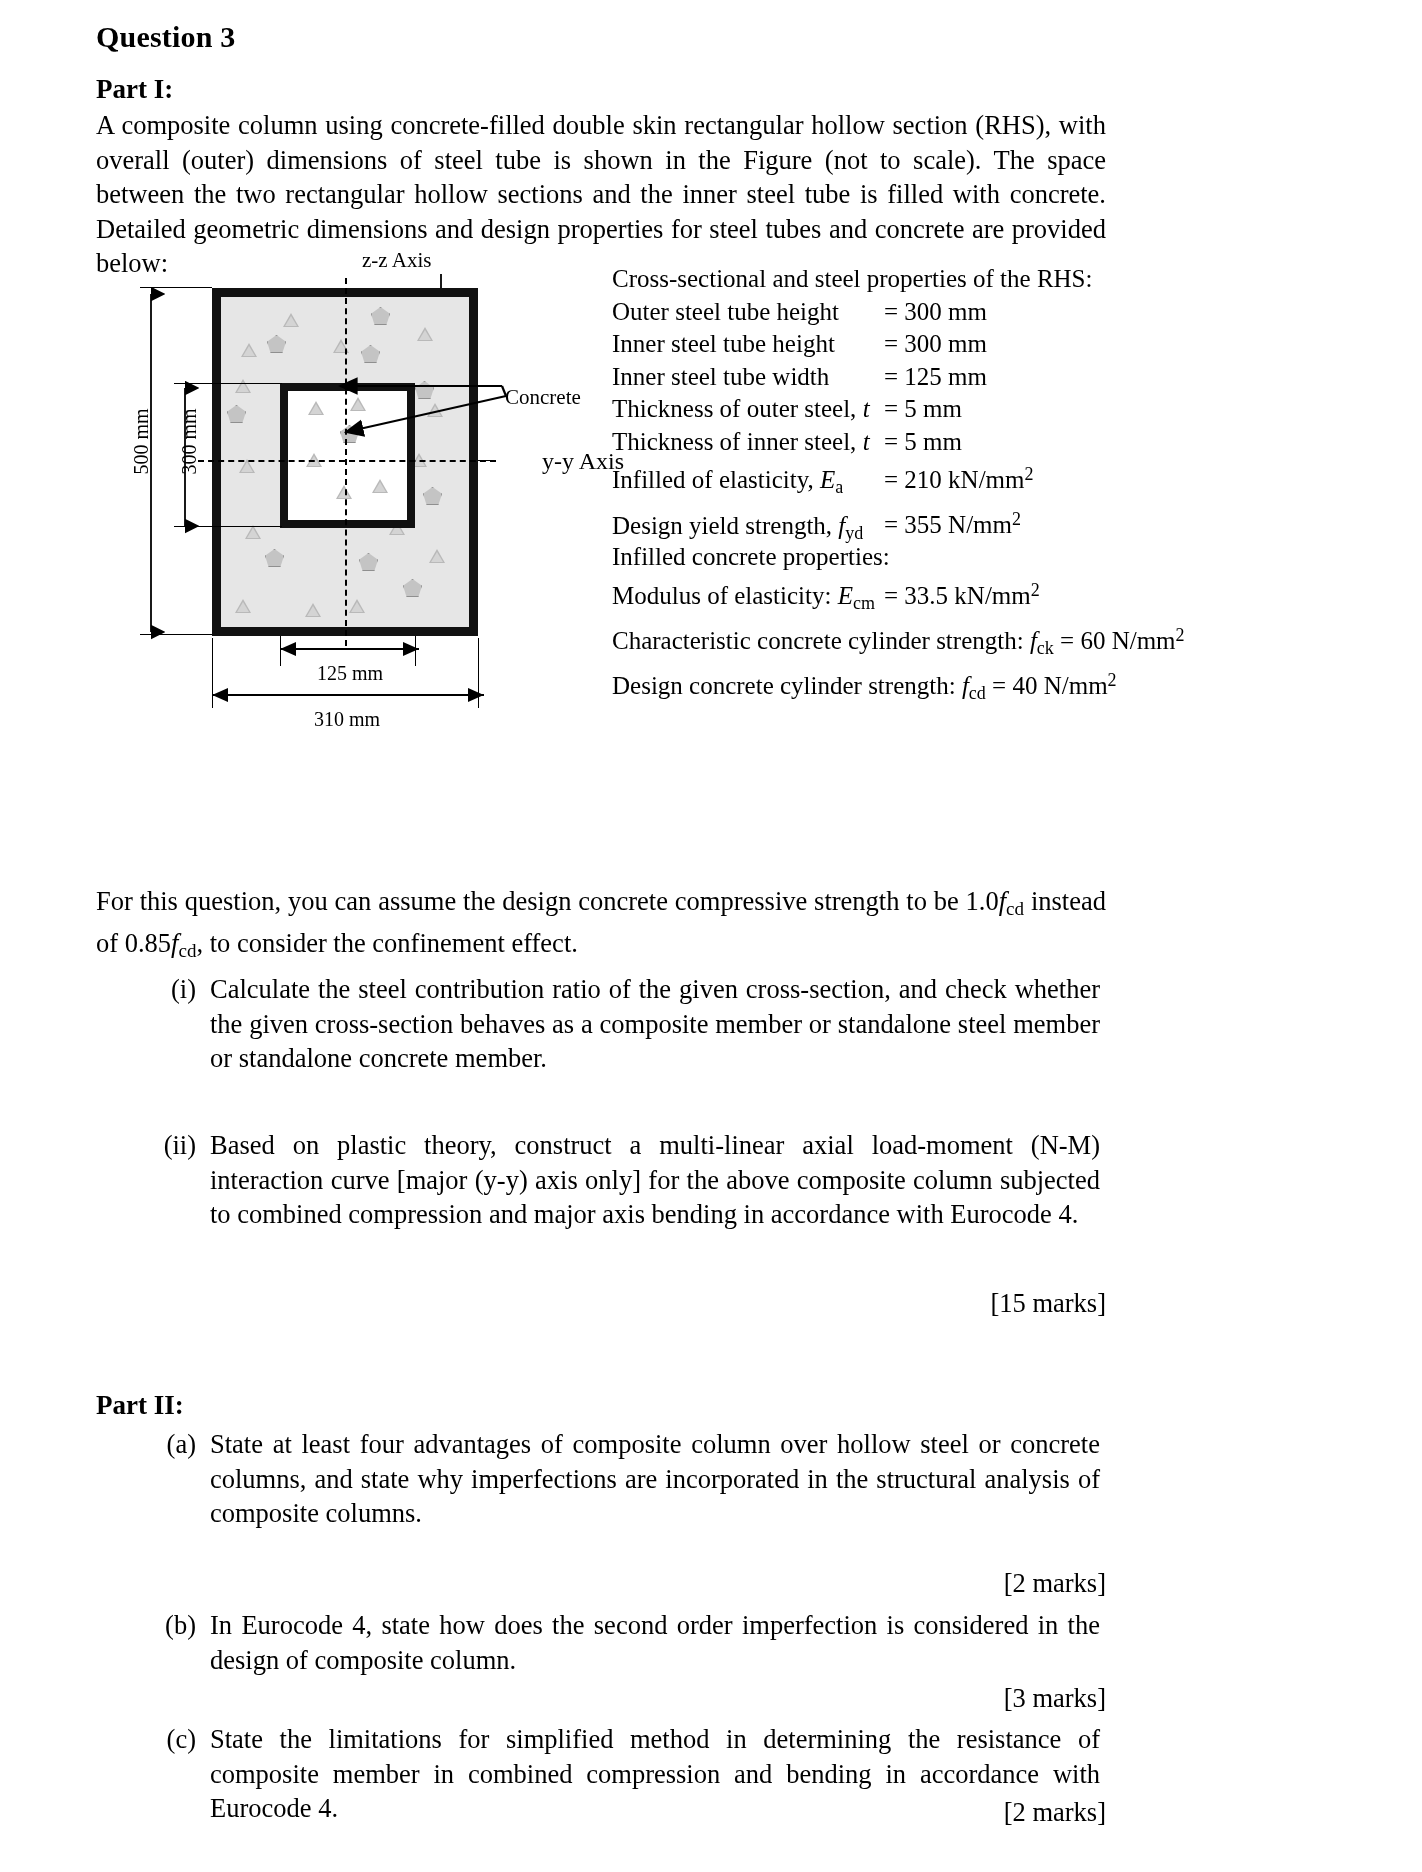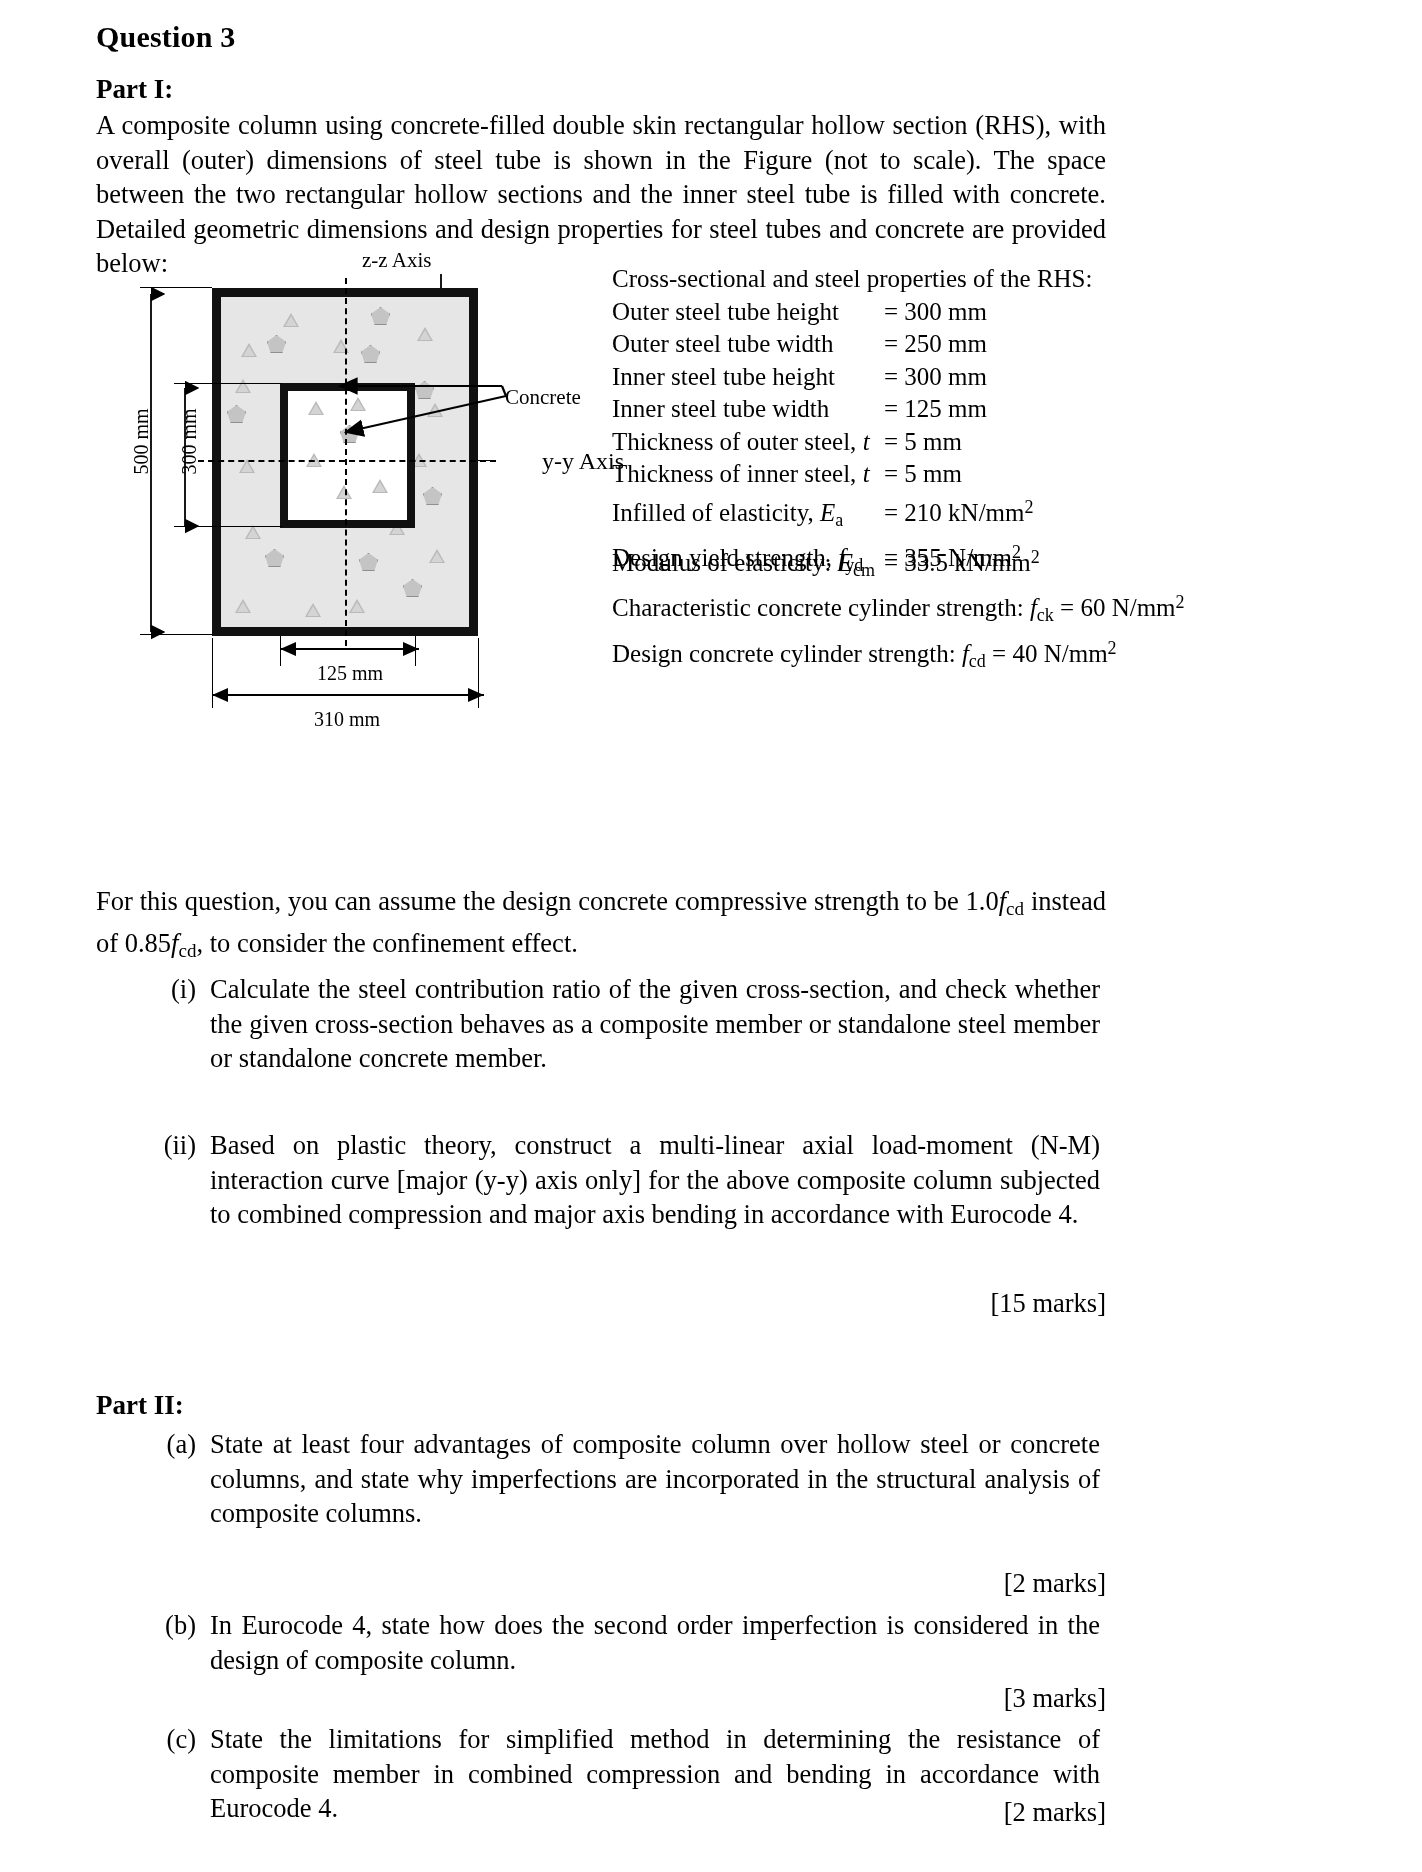--- a/index.html
+++ b/index.html
@@ -362,43 +362,41 @@
     </svg>
     <div class="dim-250-txt">310 mm</div>
   </div>
 
   <div class="props">
     <span class="row">Cross-sectional and steel properties of the RHS:</span>
     <span class="row">
       <span class="k">Outer steel tube height</span><span class="v">= 300 mm</span>
     </span>
     <span class="row">
-      <span class="k">Outer steel tube width</span><span class="v">= 250 mm</span>
-    </span>
-    <span class="row">
       <span class="k">Inner steel tube height</span><span class="v">= 300 mm</span>
     </span>
     <span class="row">
       <span class="k">Inner steel tube width</span><span class="v">= 125 mm</span>
     </span>
     <span class="row">
       <span class="k"><span>Thickness of outer steel, </span><i>t</i></span><span class="v">= 5 mm</span>
     </span>
     <span class="row">
       <span class="k"><span>Thickness of inner steel, </span><i>t</i></span><span class="v">= 5 mm</span>
     </span>
     <span class="row">
       <span class="k"><span>Infilled of elasticity, </span><i>E</i><sub>a</sub></span><span class="v"><span>= 210 kN/mm</span><sup>2</sup></span>
     </span>
     <span class="row">
       <span class="k"><span>Design yield strength, </span><i>f</i><sub>yd</sub></span><span class="v"><span>= 355 N/mm</span><sup>2</sup></span>
     </span>
   </div>
 
   <div class="props-2">
+    <span class="row">Infilled concrete properties:</span>
     <span class="row">
       <span class="k2"><span>Modulus of elasticity: </span><i>E</i><sub>cm</sub></span><span><span>= 33.5 kN/mm</span><sup>2</sup></span>
     </span>
     <span class="row">
       <span>Characteristic concrete cylinder strength: </span><i>f</i><sub>ck</sub><span> = 60 N/mm</span><sup>2</sup>
     </span>
     <span class="row">
       <span>Design concrete cylinder strength: </span><i>f</i><sub>cd</sub><span> = 40 N/mm</span><sup>2</sup>
     </span>
   </div>

